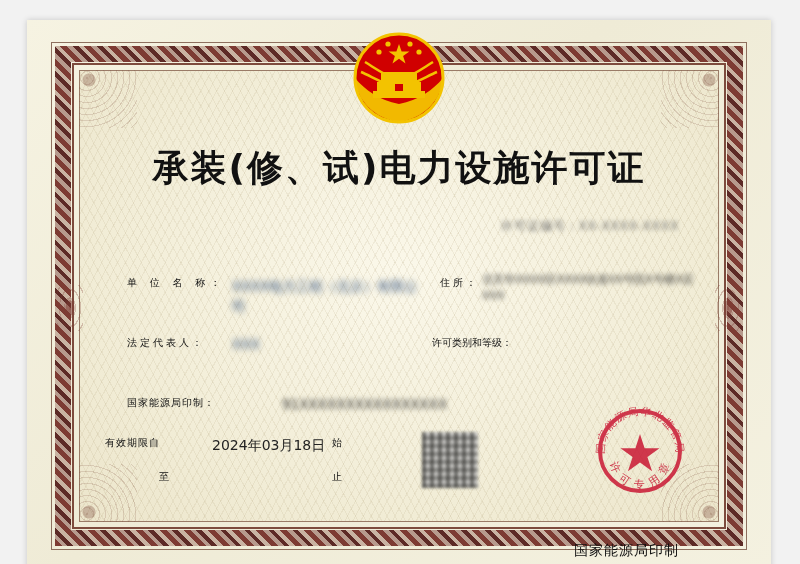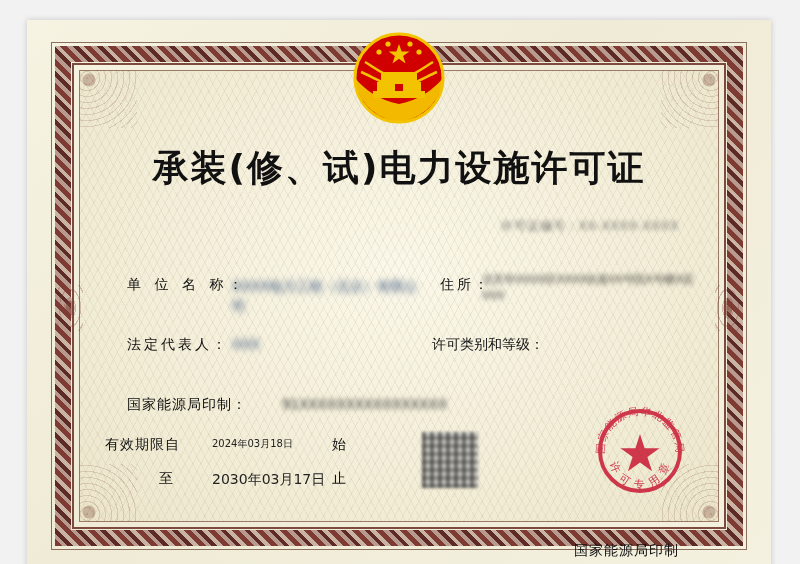--- a/index.html
+++ b/index.html
@@ -124,22 +124,22 @@
     font-size: 12px;
     color: #6a6a6a;
     filter: blur(2.2px);
     letter-spacing: 1px;
     white-space: nowrap;
   }
 
   
   .field-label {
     position: absolute;
-    font-family: Liberation Serif, serif;
-    font-size: 14px;
+    font-family: Liberation Sans, sans-serif;
+    font-size: 10px;
     color: #111;
     white-space: nowrap;
   }
   .field-value {
     position: absolute;
     font-family: "DejaVu Sans", "Liberation Sans", sans-serif;
     font-size: 13.5px;
     color: #222;
     white-space: nowrap;
   }
@@ -161,21 +161,21 @@
   #label-legal-rep   { left: 100px; top: 316px; letter-spacing: 3px; }
   #value-legal-rep   { left: 205px; top: 316px; }
 
   #label-license-type{ left: 405px; top: 316px; letter-spacing: 0px; }
   #value-license-type{ left: 548px; top: 316px; width: 142px; white-space: normal; line-height: 20px; color: #111; font-size: 14px; }
 
   #label-credit-code { left: 100px; top: 376px; letter-spacing: 1px; }
   #value-credit-code { left: 255px; top: 376px; }
 
   #label-valid-from  { left: 78px;  top: 416px; letter-spacing: 1px; text-align: right; }
-  #value-valid-from  { left: 185px; top: 417px; font-size: 10px; }
+  #value-valid-from  { left: 185px; top: 417px; font-size: 14px; }
   #label-from-mark   { left: 305px; top: 416px; }
 
   #label-valid-to    { left: 132px; top: 450px; }
   #value-valid-to    { left: 185px; top: 451px; font-size: 14px; }
   #label-to-mark     { left: 305px; top: 450px; }
 
   
   #qr-block {
     position: absolute;
     left: 395px;
@@ -276,21 +276,20 @@
   <div class="field-label" id="label-license-type">许可类别和等级：</div>
 
   <div class="field-label" id="label-credit-code">国家能源局印制：</div>
   <div class="field-value redacted-dark" id="value-credit-code">91XXXXXXXXXXXXXXXX</div>
 
   <div class="field-label" id="label-valid-from">有效期限自</div>
   <div class="field-value" id="value-valid-from">2024年03月18日</div>
   <div class="field-label" id="label-from-mark">始</div>
 
   <div class="field-label" id="label-valid-to">至</div>
-  <div class="field-value" id="value-valid-to">2030年03月17日</div>
   <div class="field-label" id="label-to-mark">止</div>
 
   <div id="qr-block"></div>
 
   <svg id="seal" viewBox="0 0 106 106">
     <defs>
       <path id="seal-arc-top" d="M 17,53 A 36,36 0 0 1 89,53"></path>
       <path id="seal-arc-bottom" d="M 24,68 A 30,30 0 0 0 82,68"></path>
     </defs>
     <circle cx="53" cy="53" r="40" fill="none" stroke="#c8102e" stroke-width="4"></circle>

